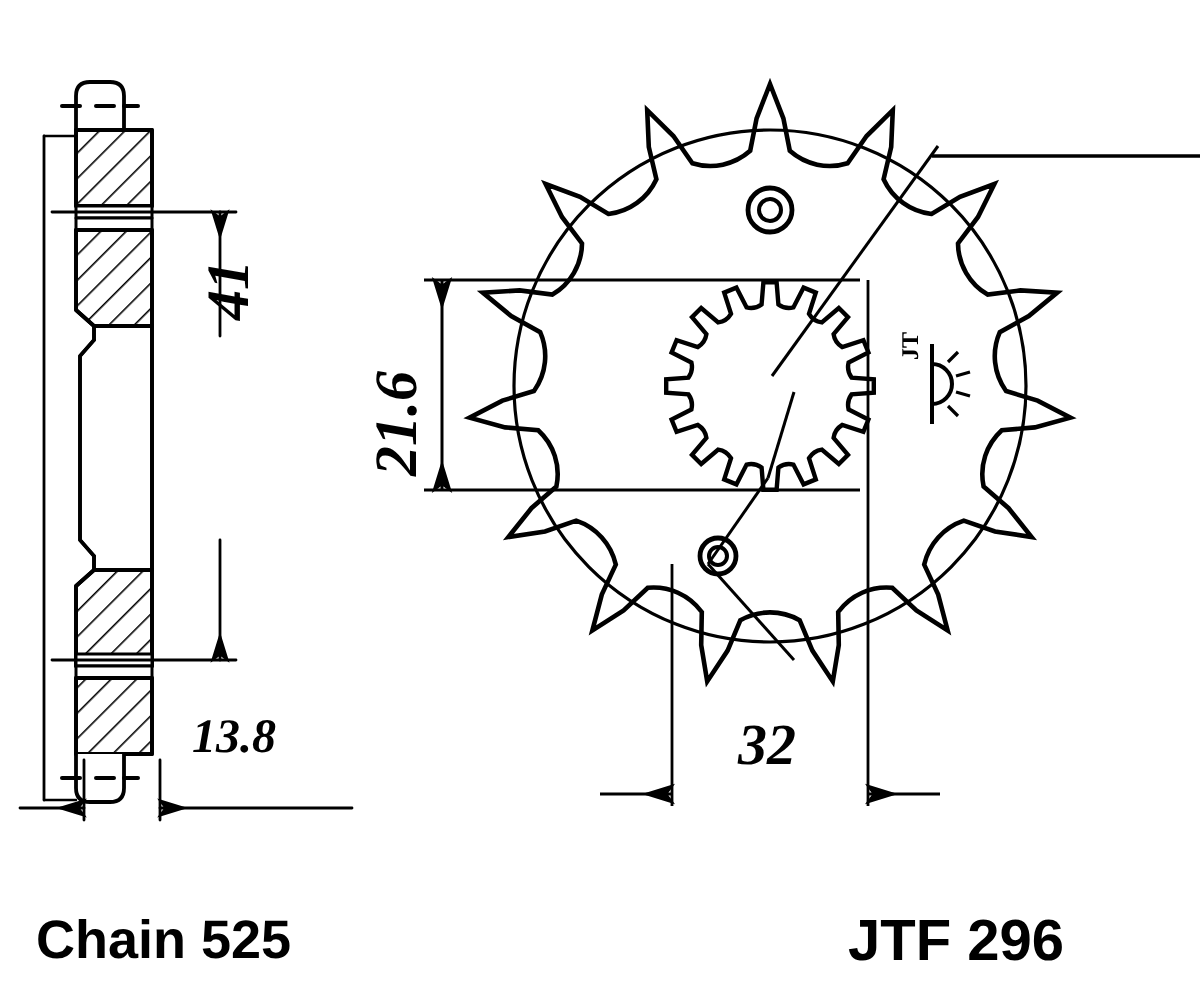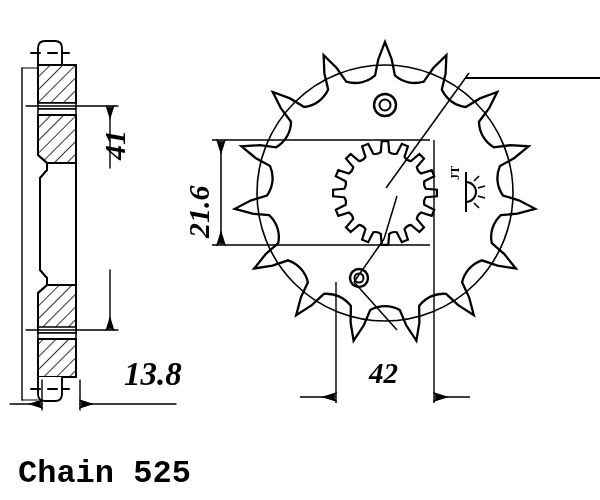--- a/index.html
+++ b/index.html
@@ -2,26 +2,26 @@
 <html><head>
 <meta charset="utf-8">
 <style>
   html,body{margin:0;padding:0;background:#ffffff;}
   body{width:600px;height:500px;overflow:hidden;
        font-family:"Liberation Sans",sans-serif;color:#000;}
   #sheet{position:relative;width:600px;height:500px;background:#fff;}
   svg#drawing{position:absolute;left:0;top:0;width:600px;height:500px;}
   .lbl{position:absolute;white-space:nowrap;color:#000;}
   .dim-num{font-family:"Liberation Serif",serif;font-style:italic;font-weight:700;}
-  #lbl-13-8{left:96px;top:356px;font-size:33px;margin-left:28px;}
+  #lbl-13-8{left:96px;top:356px;font-size:24px;}
   #lbl-25{left:369px;top:357px;font-size:29px;}
   #lbl-41{left:98px;top:160px;font-size:30px;transform:rotate(-90deg);transform-origin:left top;}
   #lbl-216{left:182px;top:238px;font-size:30px;transform:rotate(-90deg);transform-origin:left top;}
   #lbl-z13{left:470px;top:45px;font-size:30px;font-family:"Liberation Serif",serif;font-style:italic;font-weight:700;letter-spacing:1px;}
-  #lbl-chain{left:18px;top:455px;font-size:32px;font-weight:700;font-family:Liberation Mono, monospace;}
+  #lbl-chain{left:18px;top:455px;font-size:27px;font-weight:700;font-family:Liberation Sans, sans-serif;}
   #lbl-part{left:424px;top:455px;font-size:29px;font-weight:700;font-family:"Liberation Sans",sans-serif;}
   #lbl-jt{position:absolute;left:448px;top:180px;font-size:12px;font-weight:700;
           font-family:"Liberation Serif",serif;transform:rotate(-90deg);transform-origin:left top;}
 </style>
 </head>
 <body>
 
 <div id="sheet">
 
   <svg id="drawing" viewBox="0 0 600 500">
@@ -226,21 +226,22 @@
       </g>
     </g>
   </svg>
 
   <div class="lbl dim-num" id="lbl-13-8">13.8</div>
 
   <div class="lbl dim-num" id="lbl-41">41</div>
 
   <div class="lbl dim-num" id="lbl-216">21.6</div>
 
-  <div class="lbl dim-num" id="lbl-25">42</div>
+  <div class="lbl dim-num" id="lbl-25">32</div>
 
 
   <div class="lbl" id="lbl-jt">JT</div>
 
   <div class="lbl" id="lbl-chain">Chain 525</div>
 
+  <div class="lbl" id="lbl-part">JTF 296</div>
 
 </div>
 
 </body></html>

